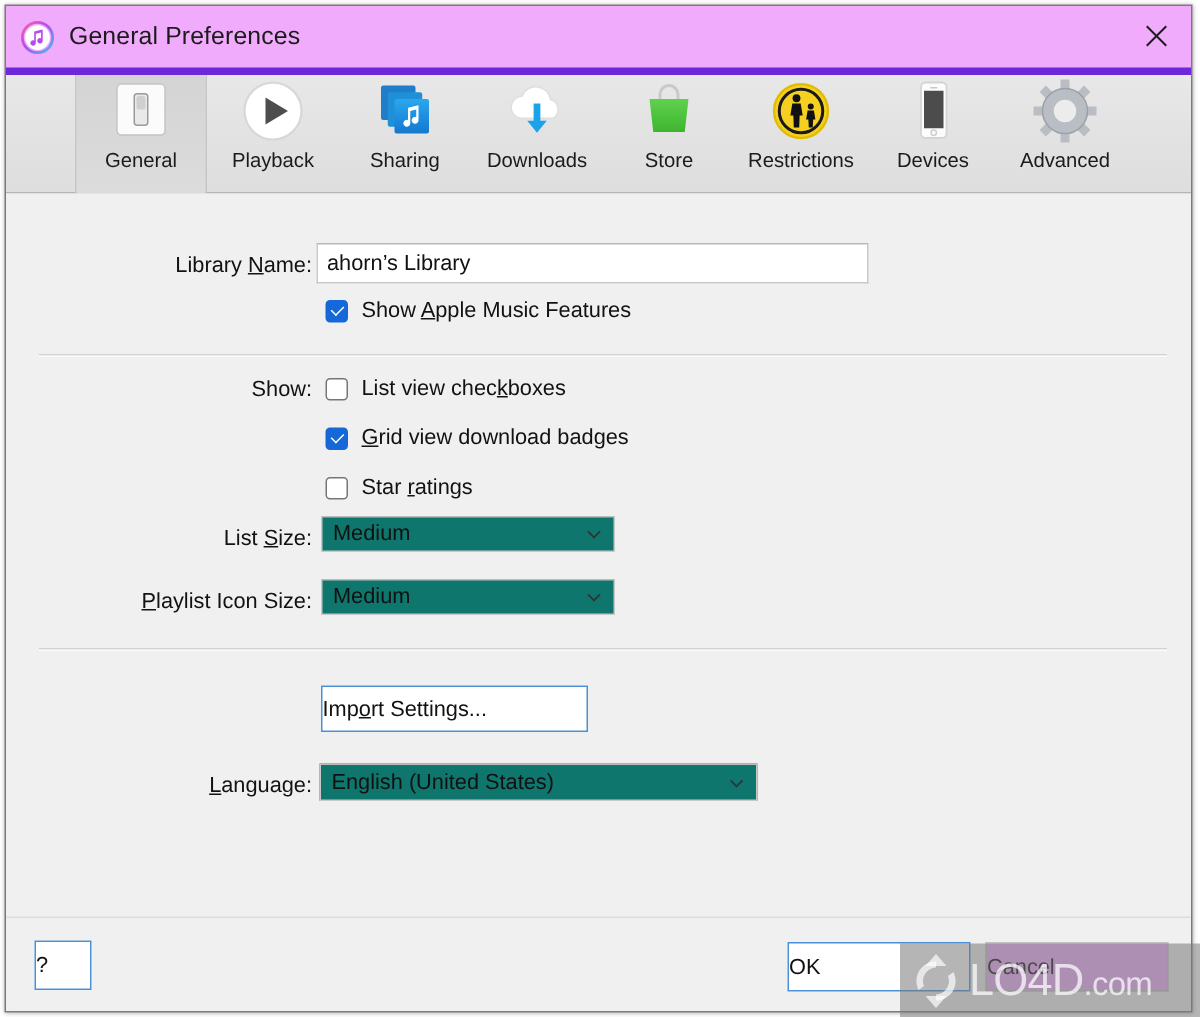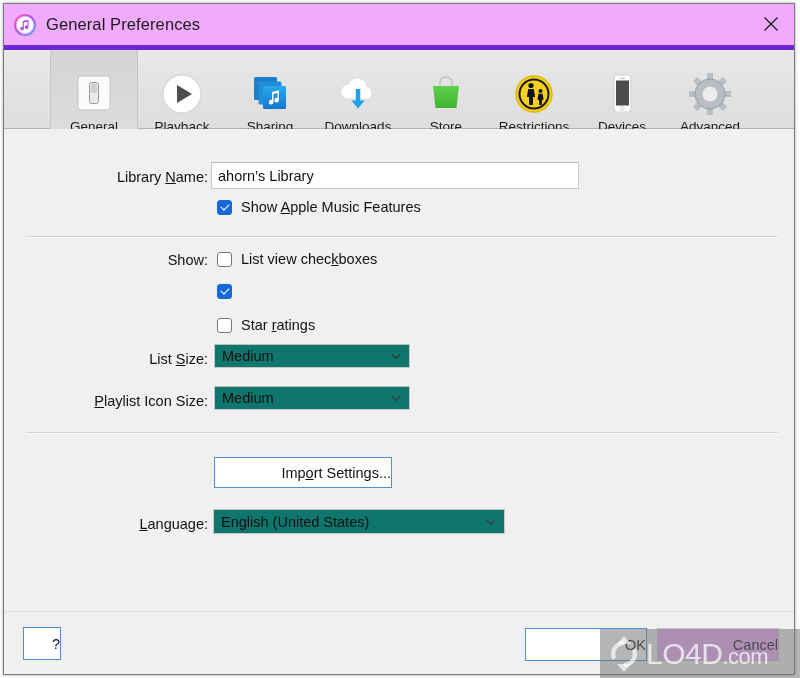--- a/index.html
+++ b/index.html
@@ -61,21 +61,21 @@
     padding-left: 46px;
     box-sizing: border-box;
   }
   .tab {
     width: 88px;
     height: 94px;
     display: flex;
     flex-direction: column;
     align-items: center;
     justify-content: flex-start;
-    padding-top: 20px;
+    padding-top: 0;
     box-sizing: border-box;
     cursor: default;
   }
   .tab.selected {
     background: linear-gradient(to bottom, #d4d4d4 0%, #dcdcdc 85%, #dedede 100%);
     border-left: 1px solid #c6c6c6;
     border-right: 1px solid #c6c6c6;
   }
   .tab-icon {
     height: 47px;
@@ -174,21 +174,21 @@
   }
 
   .pushbtn {
     background: #ffffff;
     border: 1px solid #a0a0a0;
     box-sizing: border-box;
     font-size: 14.5px;
     color: #111;
     display: flex;
     align-items: center;
-    justify-content: flex-end;
+    justify-content: flex-start;
     cursor: default;
   }
   .pushbtn.focus { border: 1px solid #4a90d9; box-shadow: inset 0 0 0 1px #ffffff; }
 
   
   .footer {
     flex: none;
     height: 62px;
     border-top: 1px solid #dcdcdc;
     background: #f0f0f0;
@@ -376,20 +376,21 @@
       <span class="cb"></span>
       <span class="cb-text"><span>List view chec</span><span class="u">k</span><span>boxes</span></span>
     </div>
 
     <div class="row" style="left:0; top:123px; width:204px; justify-content:flex-end;">
       <span class="fieldlabel">Show:</span>
     </div>
 
     <div class="row" style="left:213px; top:155px;">
       <span class="cb on"></span>
+      <span class="cb-text"><span></span><span class="u">G</span><span>rid view download badges</span></span>
     </div>
 
     <div class="row" style="left:213px; top:188px;">
       <span class="cb"></span>
       <span class="cb-text"><span>Star </span><span class="u">r</span><span>atings</span></span>
     </div>
 
     <div class="row" style="left:0; top:222px; width:204px; justify-content:flex-end;">
       <span class="fieldlabel"><span>List </span><span class="u">S</span><span>ize:</span></span>
     </div>

